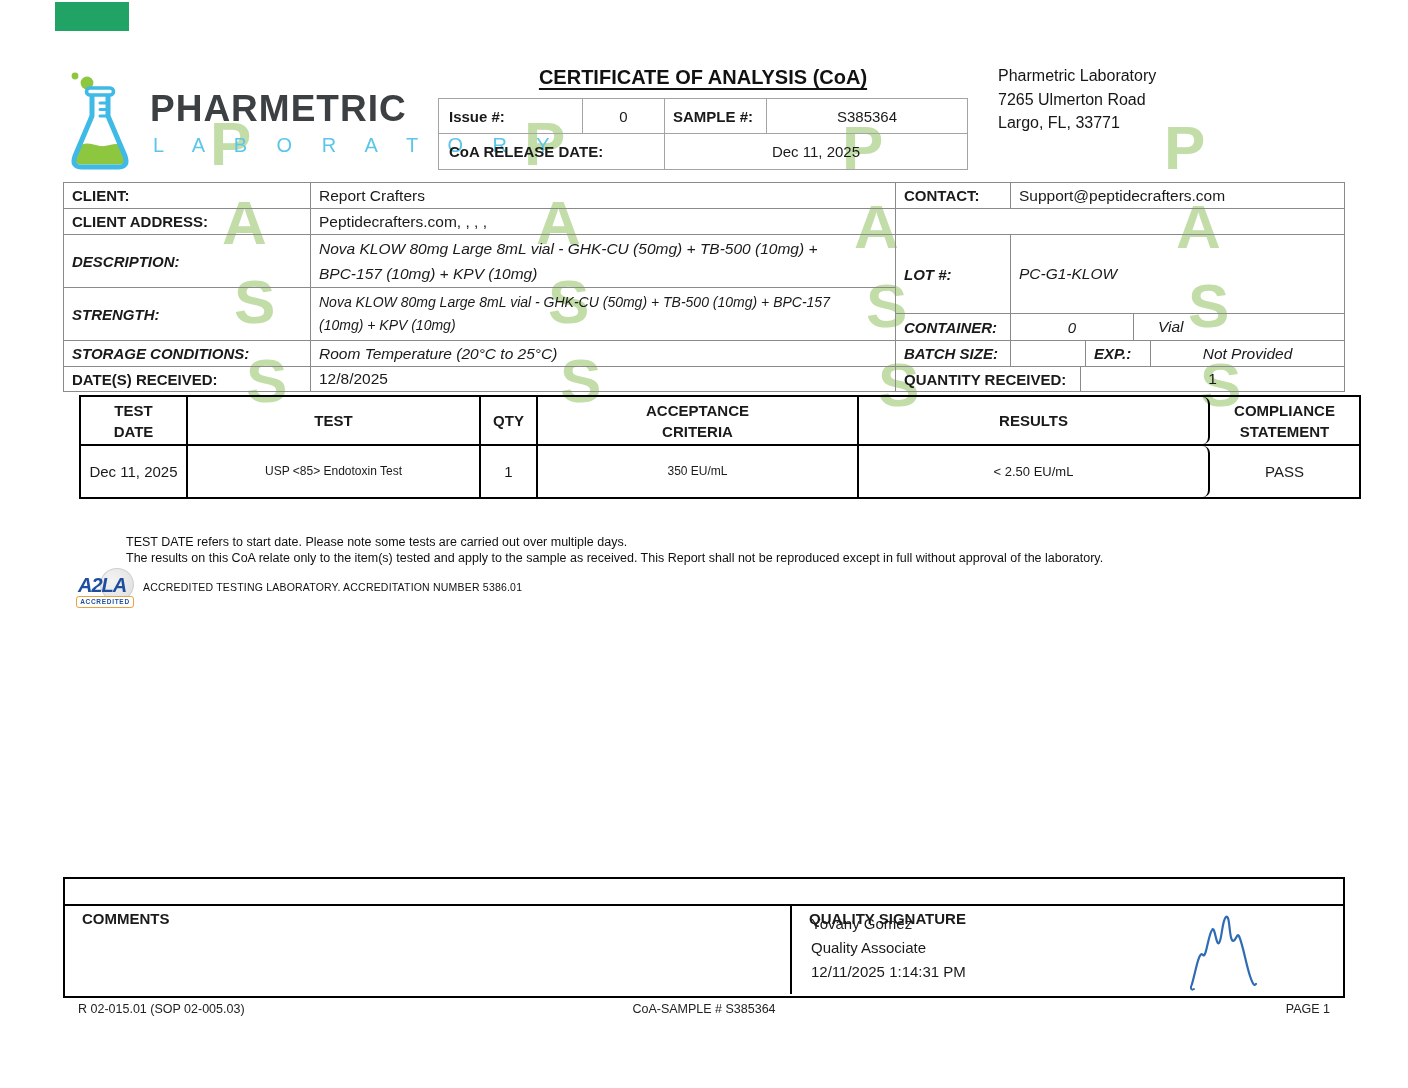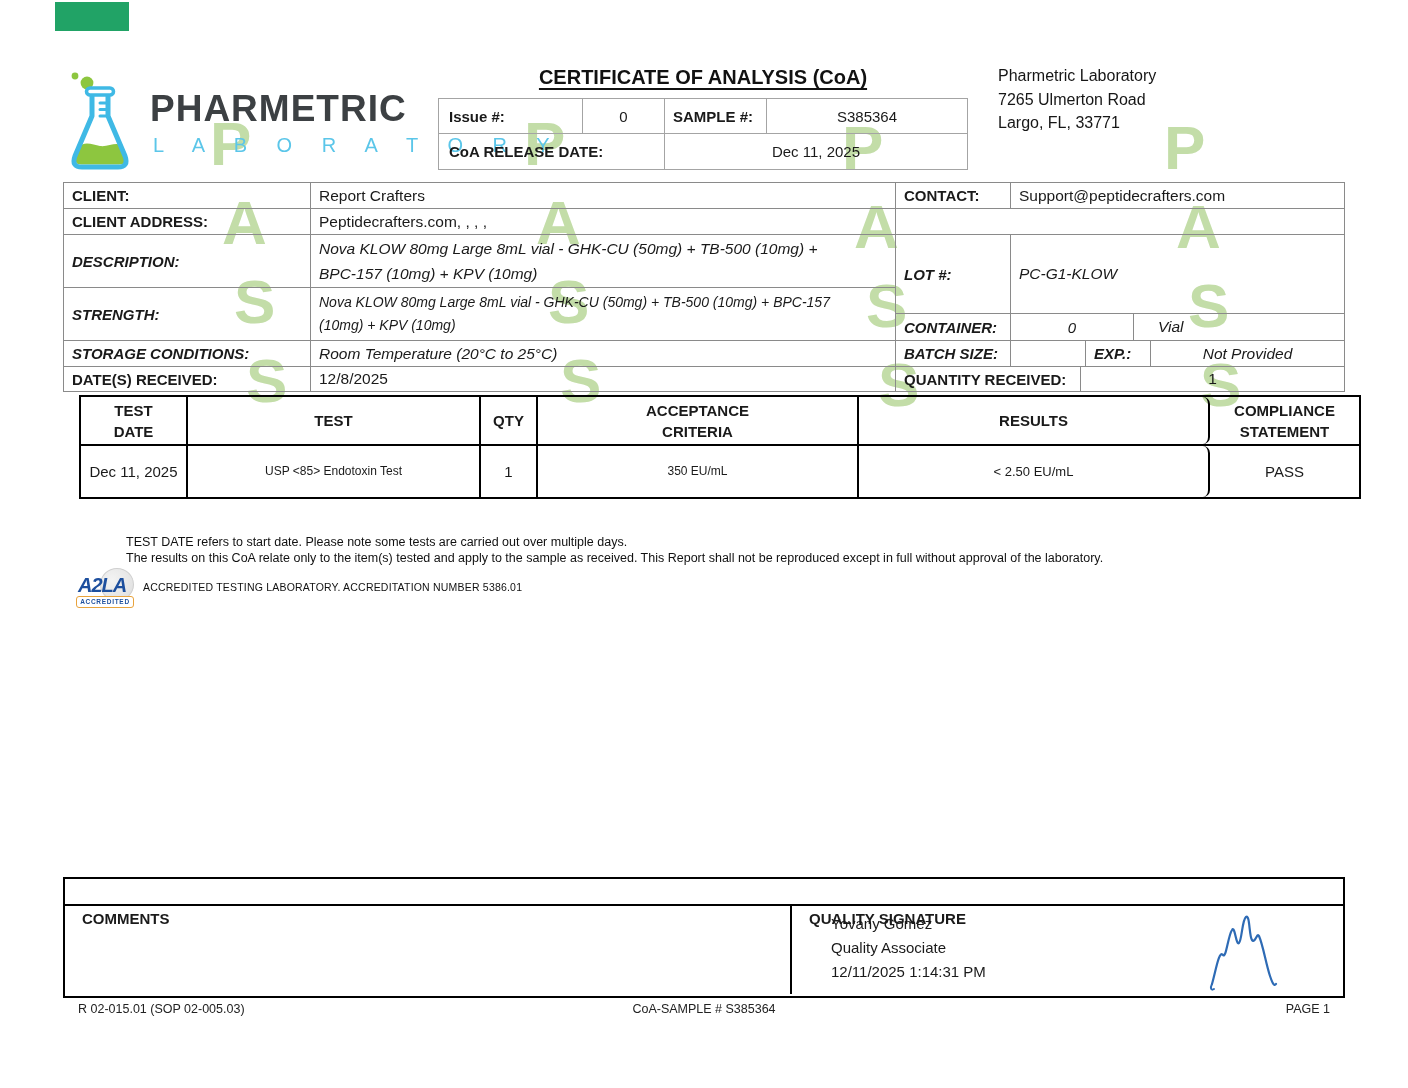--- a/index.html
+++ b/index.html
@@ -81,21 +81,21 @@
                 border-radius:3px; background:#fff; font-size:6.5px; font-weight:bold; color:#1d4f9e;
                 text-align:center; line-height:9px; letter-spacing:0.7px; }
   .acc-text { left:143px; top:581px; font-size:10.5px; color:#111; letter-spacing:0.2px; }
 
   
   .qtable { left:63px; top:877px; width:1282px; height:121px; border:2px solid #000; }
   .qhead { display:flex; height:27px; border-bottom:2px solid #000; font-weight:bold; font-size:15px; }
   .qhc { display:flex; align-items:center; padding-left:17px;margin-top:39px; }
   .qhc1 { width:727px; border-right:2px solid #000; }
   .qhc2 { flex:1; }
-  .qbody { display:flex; height:88px;gap:20px; }
+  .qbody { display:flex; height:88px; }
   .qbc1 { width:727px; border-right:2px solid #000; padding:5px 9px; font-size:15px; }
   .qbc2 { flex:1; position:relative; padding:6px 0 0 19px; font-size:15px; line-height:24px; }
   .sig { position:absolute; left:395px; top:2px; }
 
   .footer { position:absolute; top:1002px; left:0; width:1408px; font-size:12.5px; color:#222; z-index:1; }
   .foot-left { position:absolute; left:78px; }
   .foot-center { position:absolute; left:0; width:100%; text-align:center; }
   .foot-right { position:absolute; right:78px; }
 </style>
 </head>

